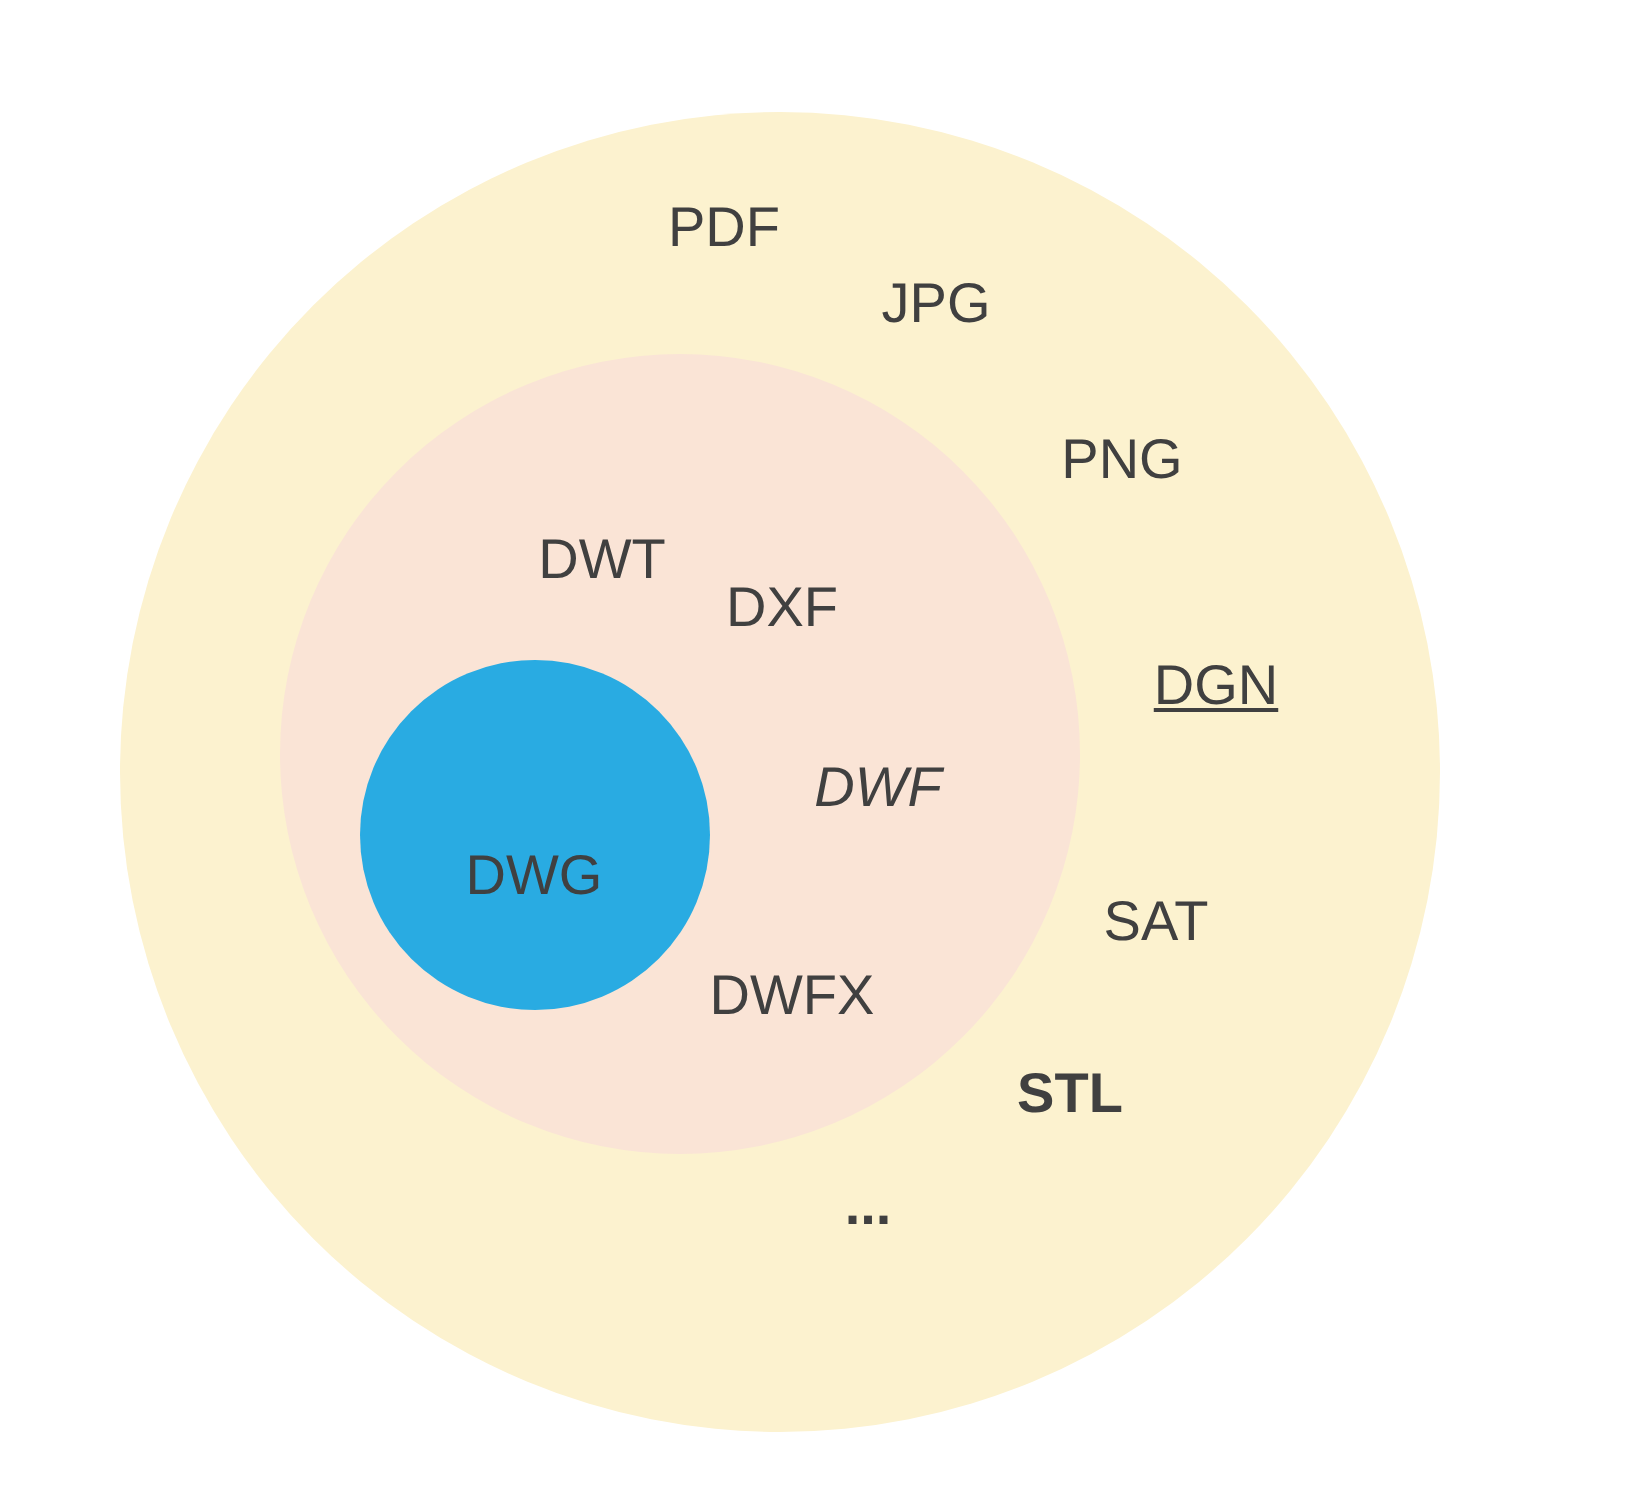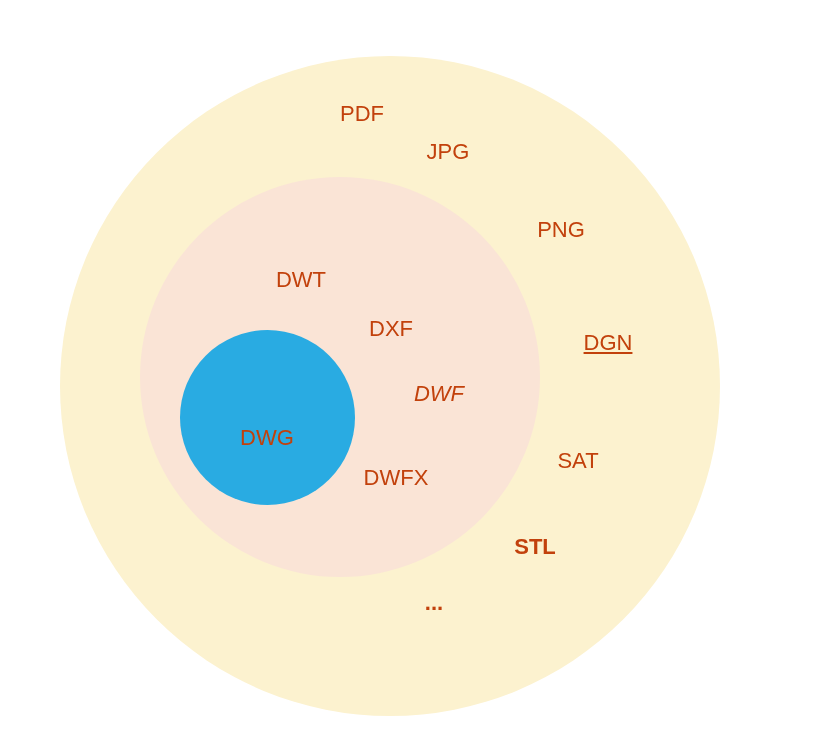--- a/index.html
+++ b/index.html
@@ -36,36 +36,36 @@
     }
     .inner {
       left: 180px;
       top: 330px;
       width: 175px;
       height: 175px;
     }
     .lbl {
       position: absolute;
       transform: translate(-50%, -50%);
-      font-size: 22px;
+      font-size: 28px;
       line-height: 1;
-      color: #c2410c;
+      color: #404040;
       white-space: nowrap;
     }
     .lbl-pdf  { left: 362px; top: 114px; }
-    .lbl-jpg  { left: 448px; top: 152px; }
+    .lbl-jpg  { left: 468px; top: 152px; }
     .lbl-png  { left: 561px; top: 230px; }
     .lbl-dgn  { left: 608px; top: 343px; text-decoration: underline; }
     .lbl-sat  { left: 578px; top: 461px; }
     .lbl-stl  { left: 535px; top: 547px; font-weight: bold; }
     .lbl-dots { left: 434px; top: 603px; font-weight: bold; }
     .lbl-dwt  { left: 301px; top: 244px; margin-top: 36px; }
-    .lbl-dxf  { left: 391px; top: 304px; margin-top: 25px; }
+    .lbl-dxf  { left: 391px; top: 304px; }
     .lbl-dwf  { left: 439px; top: 394px; font-style: italic; }
-    .lbl-dwfx { left: 396px; top: 478px; }
+    .lbl-dwfx { left: 396px; top: 498px; }
     .lbl-dwg  { left: 267px; top: 438px; }
   </style>
 </head>
 <body>
 
 <div class="stage">
 
   <div class="circle outer" style="background-color: rgb(252, 242, 207);"></div>
 
   <div class="circle middle" style="background-color: rgb(250, 228, 214);"></div>

